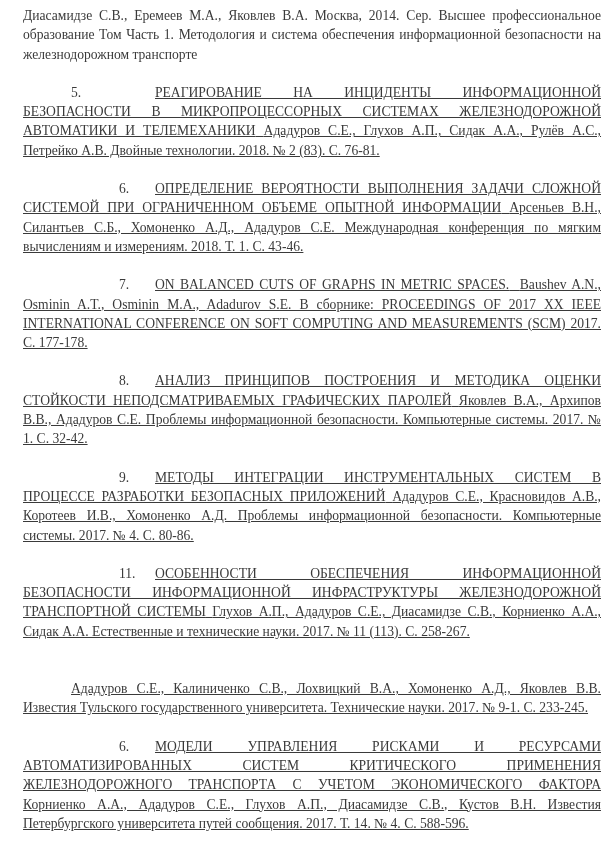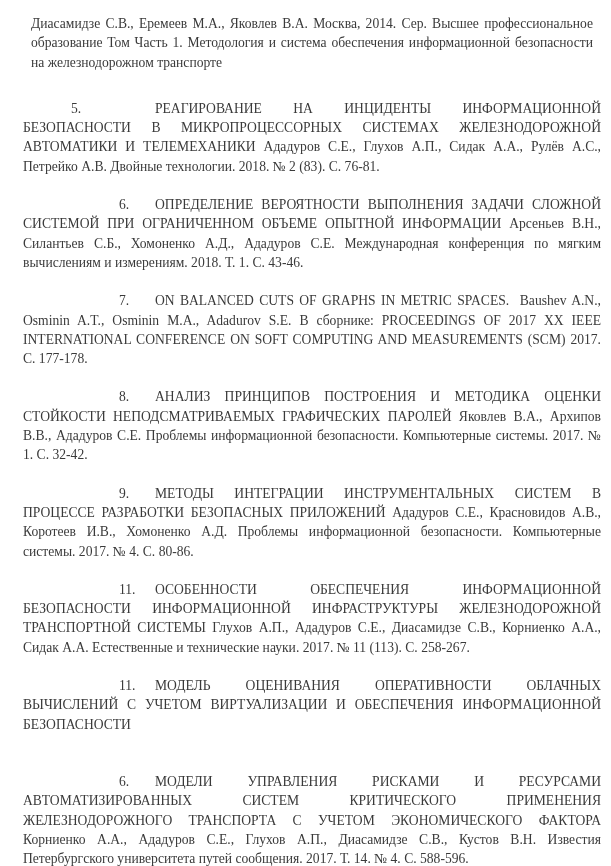--- a/index.html
+++ b/index.html
@@ -4,22 +4,22 @@
 <style>
   html, body { margin: 0; padding: 0; background: #ffffff; }
   body {
     width: 611px; height: 866px; overflow: hidden;
     font-family: "Liberation Serif", serif;
     color: #3a3a3a;
     font-size: 13.6px;
     line-height: 19.3px;
   }
   .page { padding: 6px 10px 0 23px; }
-  .para { text-align: justify; margin: 8px; font-family: Liberation Serif, serif; }
-  .entry { margin: 0; text-align: justify; }
+  .para { text-align: justify; margin: 0; font-family: Liberation Serif, serif; }
+  .entry { margin: 0; text-align: justify; text-decoration: underline; }
   .first-indent { text-indent: 48px; }
   .num { display: inline-block; }
   .num5 { width: 84px; text-indent: 0; }
   .num6 { width: 84px; }
   .gap { height: 19px; }
   .title { letter-spacing: 0; }
 </style>
 </head>
 <body>
 
@@ -51,23 +51,21 @@
   <p class="entry first-indent">
     <span class="num num6">9.</span><span class="title">МЕТОДЫ ИНТЕГРАЦИИ ИНСТРУМЕНТАЛЬНЫХ СИСТЕМ В ПРОЦЕССЕ РАЗРАБОТКИ БЕЗОПАСНЫХ ПРИЛОЖЕНИЙ</span> <span>Ададуров С.Е., Красновидов А.В., Коротеев И.В., Хомоненко А.Д. Проблемы информационной безопасности. Компьютерные системы. 2017. № 4. С. 80-86.</span>
   </p>
   <div class="gap"></div>
 
   <p class="entry first-indent">
     <span class="num num6">11.</span><span class="title">ОСОБЕННОСТИ ОБЕСПЕЧЕНИЯ ИНФОРМАЦИОННОЙ БЕЗОПАСНОСТИ ИНФОРМАЦИОННОЙ ИНФРАСТРУКТУРЫ ЖЕЛЕЗНОДОРОЖНОЙ ТРАНСПОРТНОЙ СИСТЕМЫ</span> <span>Глухов А.П., Ададуров С.Е., Диасамидзе С.В., Корниенко А.А., Сидак А.А. Естественные и технические науки. 2017. № 11 (113). С. 258-267.</span>
   </p>
   <div class="gap"></div>
 
-  <p class="entry first-indent">
-    <span class="num num6">11.</span><span class="title">МОДЕЛЬ ОЦЕНИВАНИЯ ОПЕРАТИВНОСТИ ОБЛАЧНЫХ ВЫЧИСЛЕНИЙ С УЧЕТОМ ВИРТУАЛИЗАЦИИ И ОБЕСПЕЧЕНИЯ ИНФОРМАЦИОННОЙ БЕЗОПАСНОСТИ</span>
-  </p>
   <div class="gap"></div>
+  <p class="entry first-indent">Ададуров С.Е., Калиниченко С.В., Лохвицкий В.А., Хомоненко А.Д., Яковлев В.В. Известия Тульского государственного университета. Технические науки. 2017. № 9-1. С. 233-245.</p>
   <div class="gap"></div>
 
   <p class="entry first-indent">
     <span class="num num6">6.</span><span class="title">МОДЕЛИ УПРАВЛЕНИЯ РИСКАМИ И РЕСУРСАМИ АВТОМАТИЗИРОВАННЫХ СИСТЕМ КРИТИЧЕСКОГО ПРИМЕНЕНИЯ ЖЕЛЕЗНОДОРОЖНОГО ТРАНСПОРТА С УЧЕТОМ ЭКОНОМИЧЕСКОГО ФАКТОРА</span> <span>Корниенко А.А., Ададуров С.Е., Глухов А.П., Диасамидзе С.В., Кустов В.Н. Известия Петербургского университета путей сообщения. 2017. Т. 14. № 4. С. 588-596.</span>
   </p>
 
 </div>
 
 </body></html>

